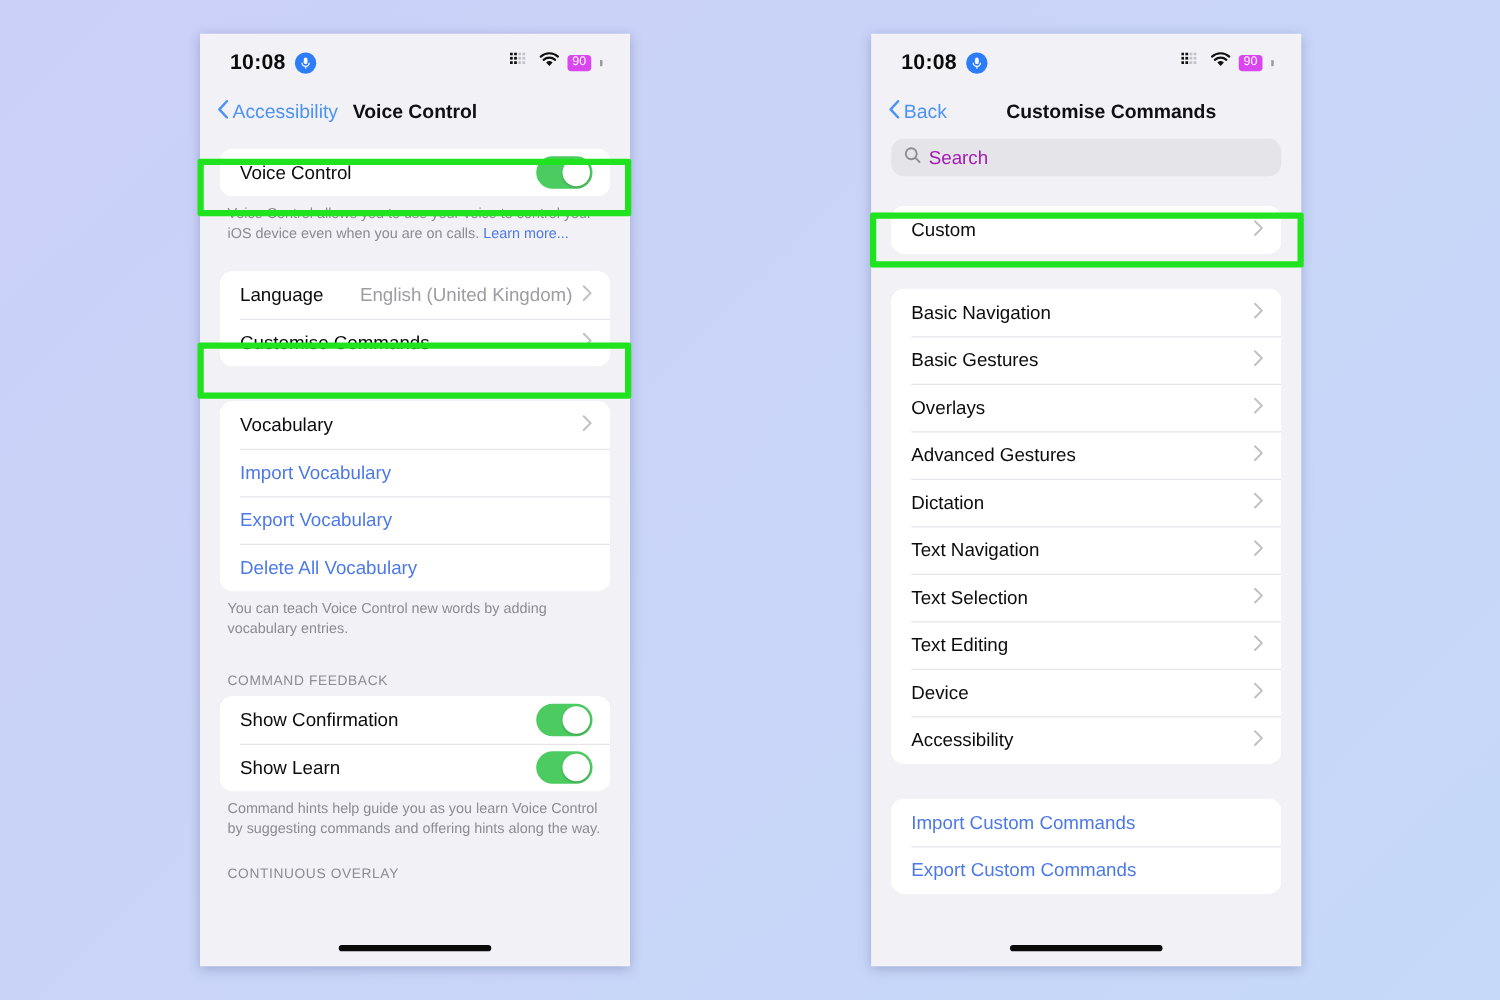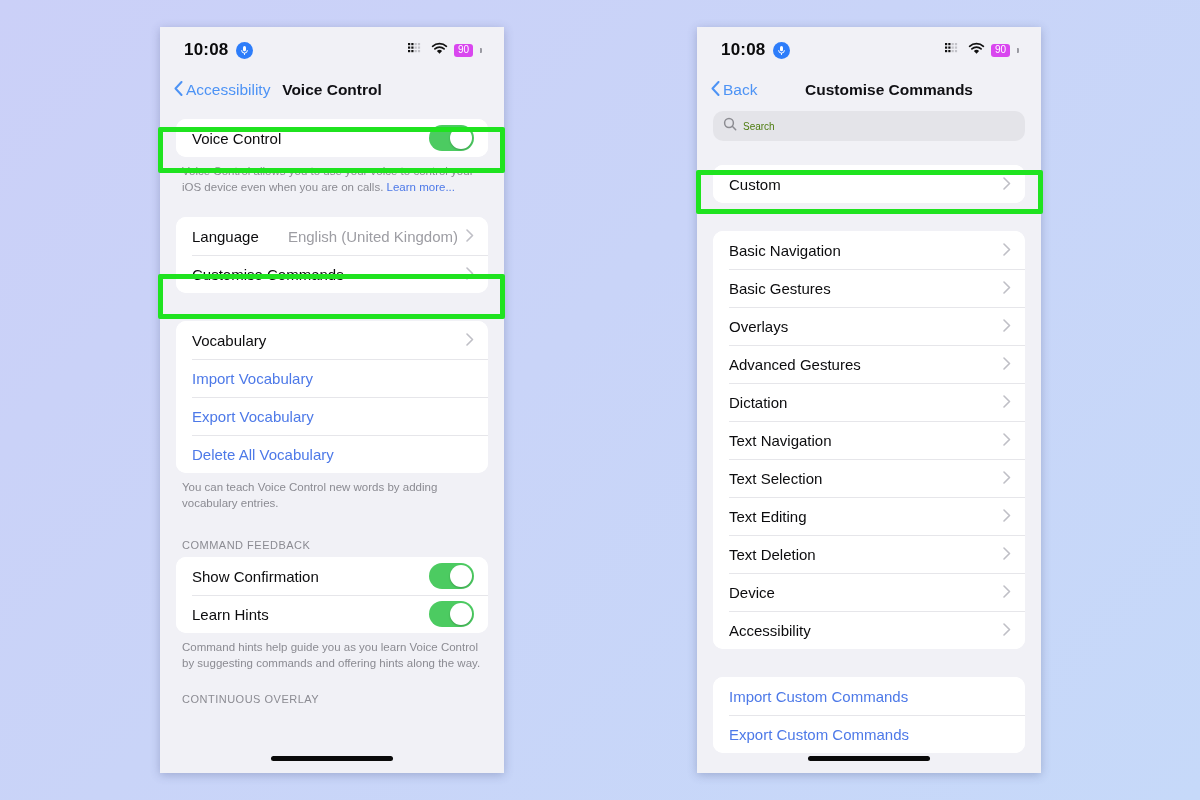--- a/index.html
+++ b/index.html
@@ -63,21 +63,21 @@
 
   
   .screen-body { background: #f1f1f6; height: calc(100% - 80px); position: relative; }
 
   
   .searchbar-wrap { padding: 4px 16px 8px 16px; }
   .searchbar {
     background: #e4e4e9; border-radius: 10px; height: 30px;
     display: flex; align-items: center; gap: 6px; padding: 0 10px;
   }
-  .search-placeholder { color: #4d7c0f; font-size: 10px; }
+  .search-placeholder { color: #a21caf; font-size: 15px; }
 
   
   .group {
     background: #ffffff;
     border-radius: 10px;
     margin: 0 16px;
     overflow: hidden;
   }
   .row {
     height: 38px;
@@ -269,21 +269,21 @@
     <div class="grouphdr">COMMAND FEEDBACK</div>
 
     <div class="group">
       <div class="row">
         <span class="row-label">Show Confirmation</span>
         <span class="toggle on">
             <span class="knob"></span>
           </span>
       </div>
       <div class="row">
-        <span class="row-label">Learn Hints</span>
+        <span class="row-label">Show Learn</span>
         <span class="toggle on">
             <span class="knob"></span>
           </span>
       </div>
     </div>
 
     <div class="footnote">Command hints help guide you as you learn Voice Control by suggesting commands and offering hints along the way.</div>
 
     <div class="sp22"></div>
 
@@ -421,26 +421,20 @@
               <path d="M1 1 6.5 6.5 1 12" stroke="#bfbfc6" stroke-width="1.6" fill="none" stroke-linecap="round" stroke-linejoin="round"></path>
             </svg></span>
       </div>
       <div class="row">
         <span class="row-label">Text Editing</span>
         <span class="chev"><svg width="8" height="13" viewBox="0 0 8 13">
               <path d="M1 1 6.5 6.5 1 12" stroke="#bfbfc6" stroke-width="1.6" fill="none" stroke-linecap="round" stroke-linejoin="round"></path>
             </svg></span>
       </div>
       <div class="row">
-        <span class="row-label">Text Deletion</span>
-        <span class="chev"><svg width="8" height="13" viewBox="0 0 8 13">
-              <path d="M1 1 6.5 6.5 1 12" stroke="#bfbfc6" stroke-width="1.6" fill="none" stroke-linecap="round" stroke-linejoin="round"></path>
-            </svg></span>
-      </div>
-      <div class="row">
         <span class="row-label">Device</span>
         <span class="chev"><svg width="8" height="13" viewBox="0 0 8 13">
               <path d="M1 1 6.5 6.5 1 12" stroke="#bfbfc6" stroke-width="1.6" fill="none" stroke-linecap="round" stroke-linejoin="round"></path>
             </svg></span>
       </div>
       <div class="row">
         <span class="row-label">Accessibility</span>
         <span class="chev"><svg width="8" height="13" viewBox="0 0 8 13">
               <path d="M1 1 6.5 6.5 1 12" stroke="#bfbfc6" stroke-width="1.6" fill="none" stroke-linecap="round" stroke-linejoin="round"></path>
             </svg></span>

